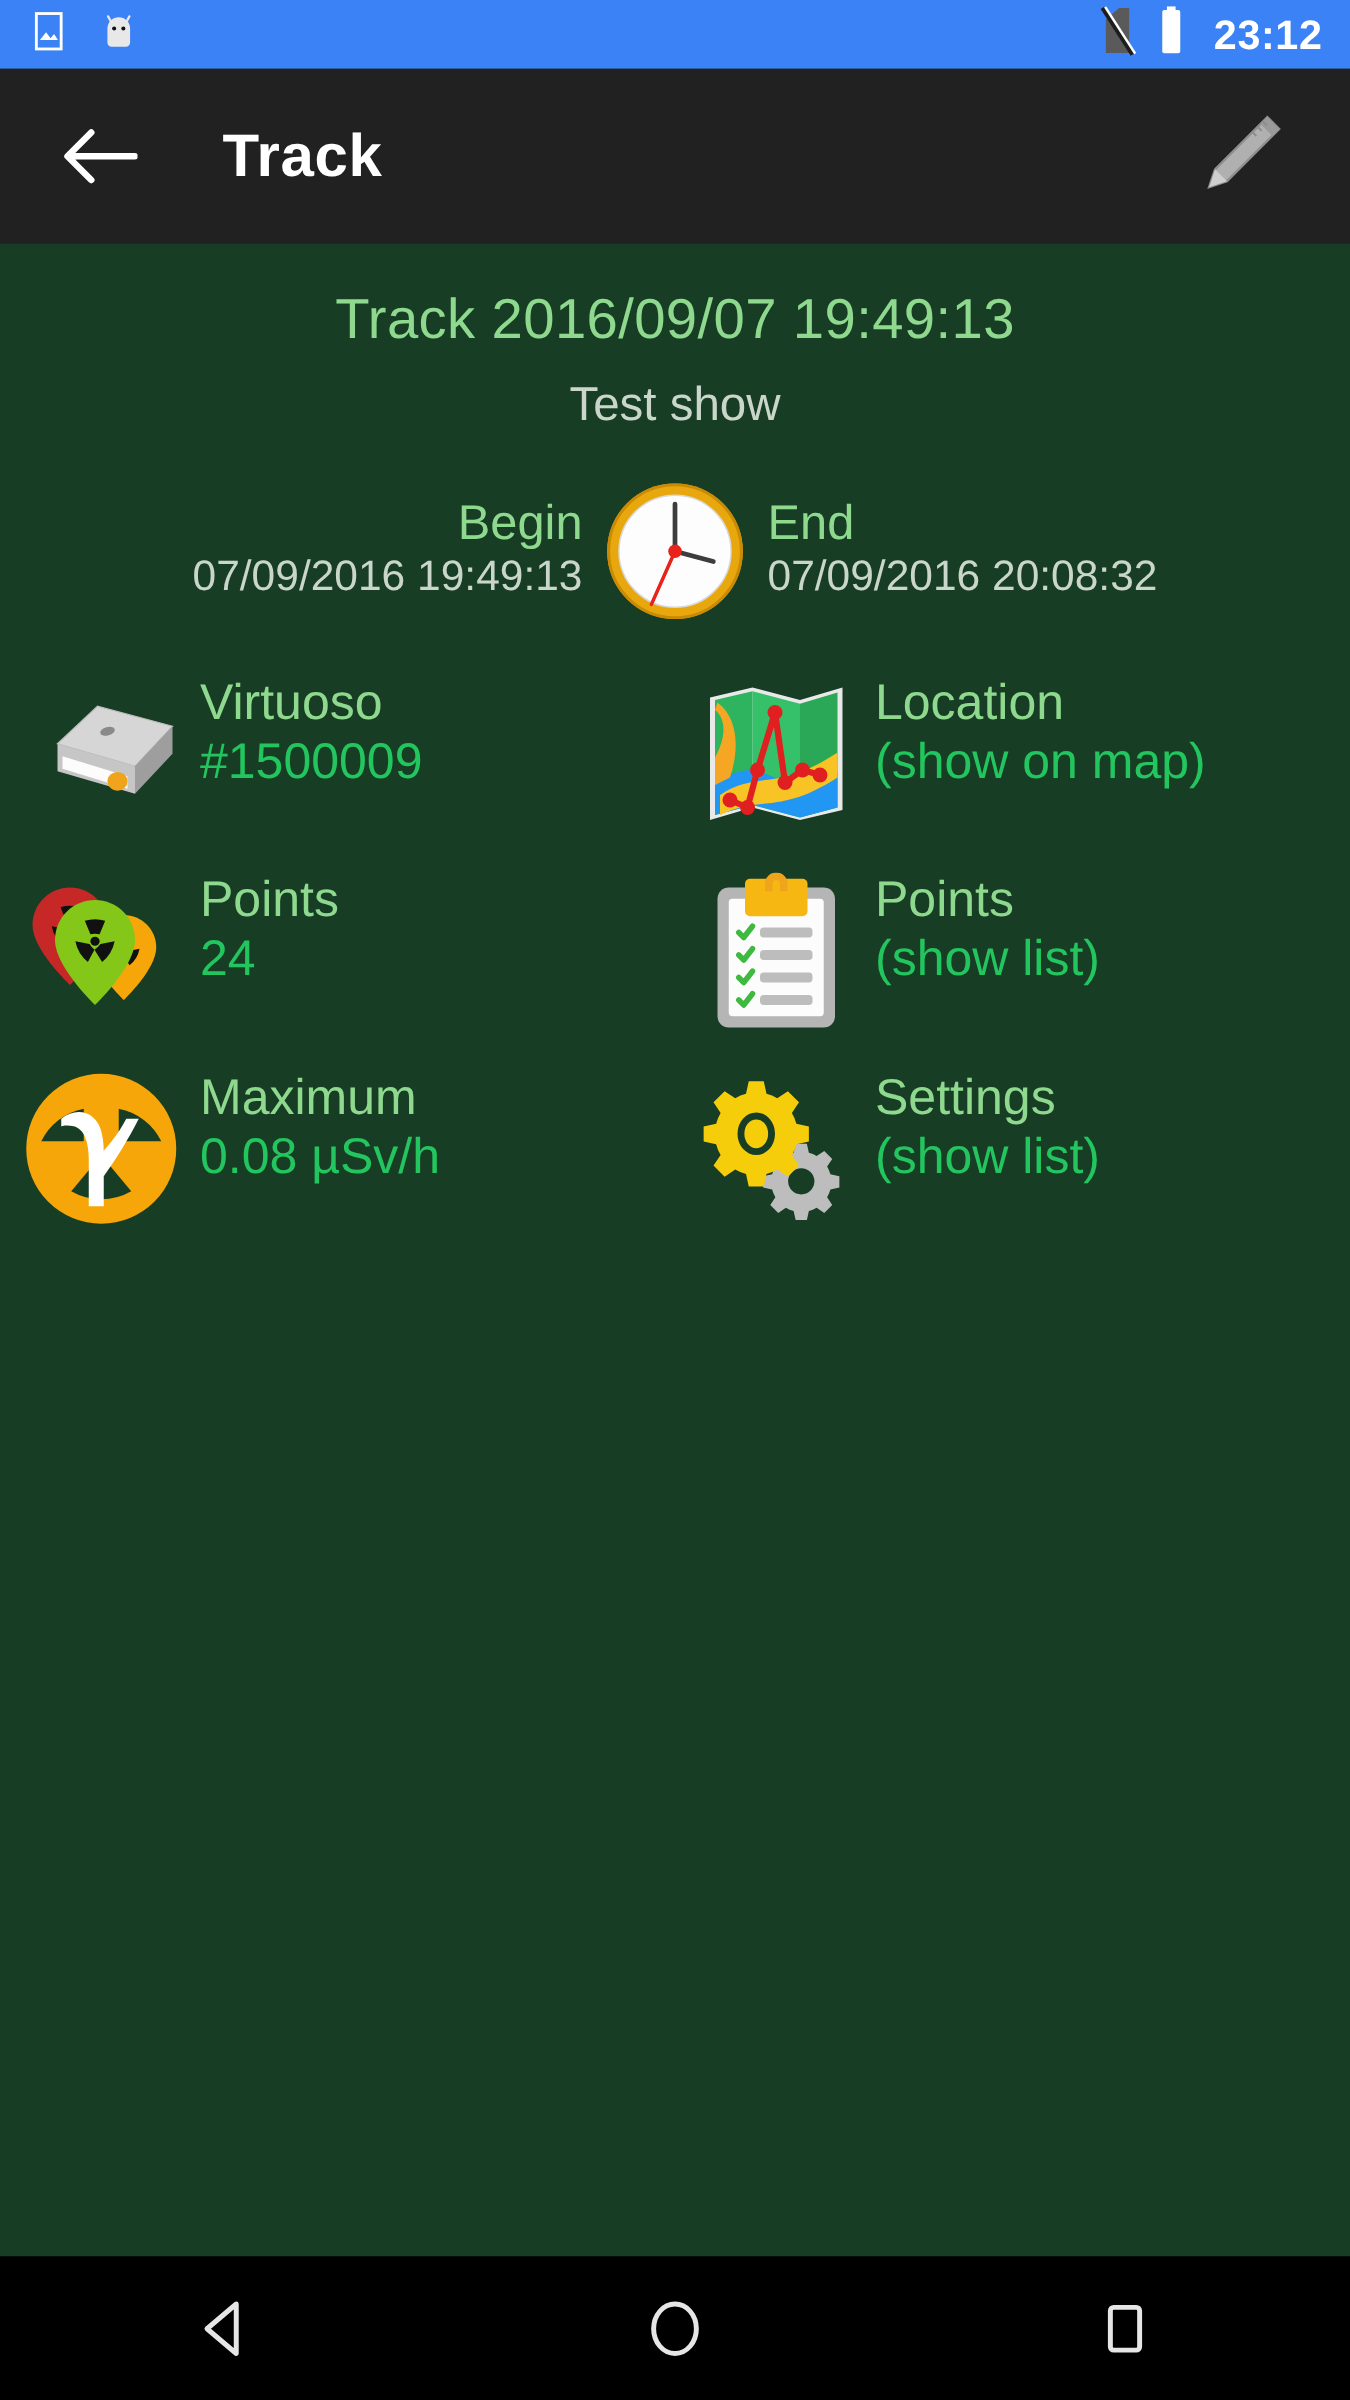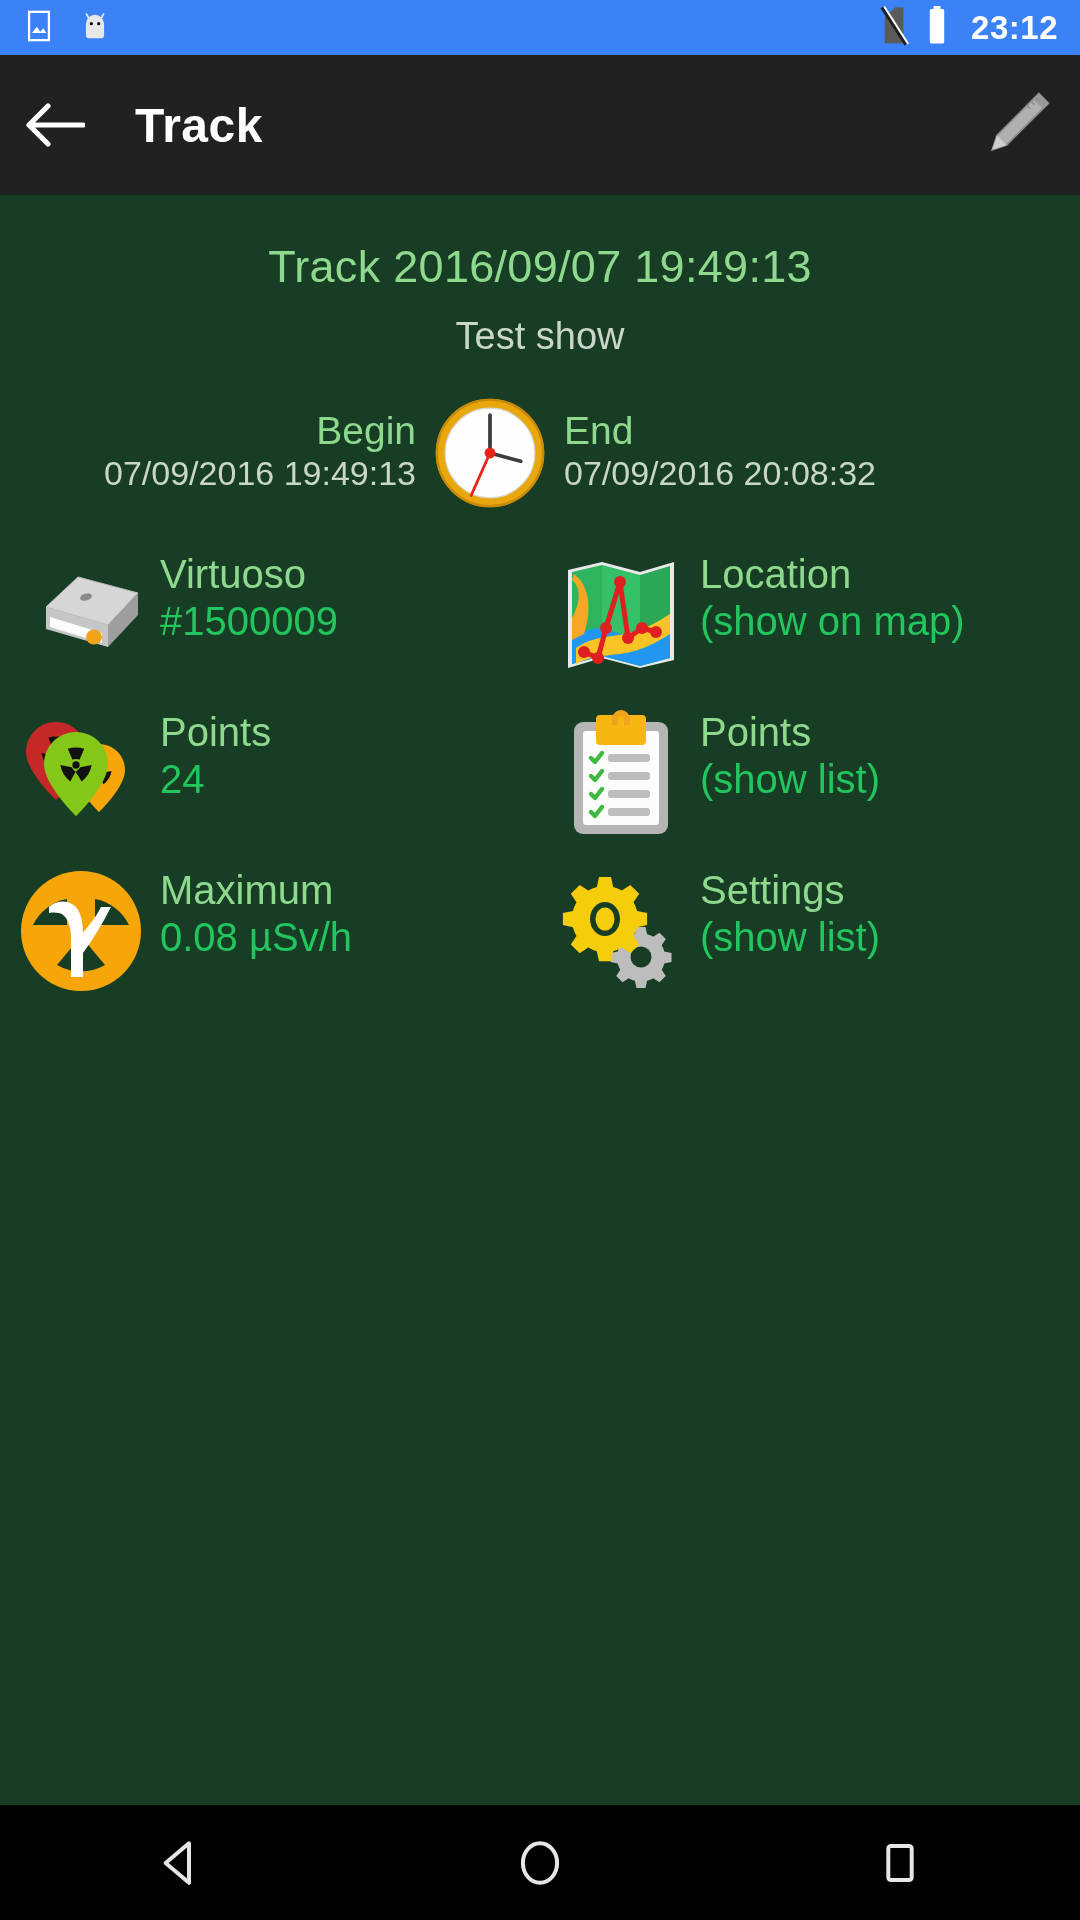--- a/index.html
+++ b/index.html
@@ -21,45 +21,45 @@
   .sb-left{ display:flex; align-items:center; gap:22px; }
   .sb-right{ margin-left:auto; display:flex; align-items:center; gap:14px; }
   .sb-clock{
     color:#fff; font-size:33px; font-weight:bold; letter-spacing:.5px;
     margin-left:8px;
   }
 
   
   .appbar{
     position:absolute; top:55px; left:0; width:1080px; height:140px;
-    background:#212121; display:flex; align-items:center; padding:0 23px;
+    background:#212121; display:flex; align-items:center; padding:0 48px;gap:18px;
   }
   .appbar-back{ width:64px; height:64px; display:flex; align-items:center; justify-content:center; }
   .appbar-title{
     color:#ffffff; font-size:48px; font-weight:bold; margin-left:48px;
     letter-spacing:.5px;
   }
   .appbar-edit{ margin-left:auto; width:80px; height:80px; display:flex; align-items:center; justify-content:center; }
 
   
   .content{
     position:absolute; top:195px; left:0; width:1080px; height:1610px;
     background:#173d25;
   }
   .track-title{
-    text-align:center; color:#8fd98f; font-size:45px; margin-top:46px;
+    text-align:center; color:#8fd98f; font-size:45px; margin-top:34px;
     letter-spacing:.3px;
   }
   .track-subtitle{
     text-align:center; color:#c9d6c9; font-size:38px; margin-top:22px;
   }
 
   
   .timerow{
-    display:flex; align-items:center; 
+    display:flex; align-items:center; justify-content:center;
     margin-top:36px;
   }
   .time-col{ width:430px; }
   .time-col.left{ text-align:right; padding-right:14px; }
   .time-col.right{ text-align:left; padding-left:14px; }
   .time-label{ color:#8fd98f; font-size:39px; line-height:1.05; }
   .time-value{ color:#c9d6c9; font-size:34px; line-height:1.25; white-space:nowrap;}
   .clock-wrap{ width:120px; display:flex; justify-content:center; }
 
   

